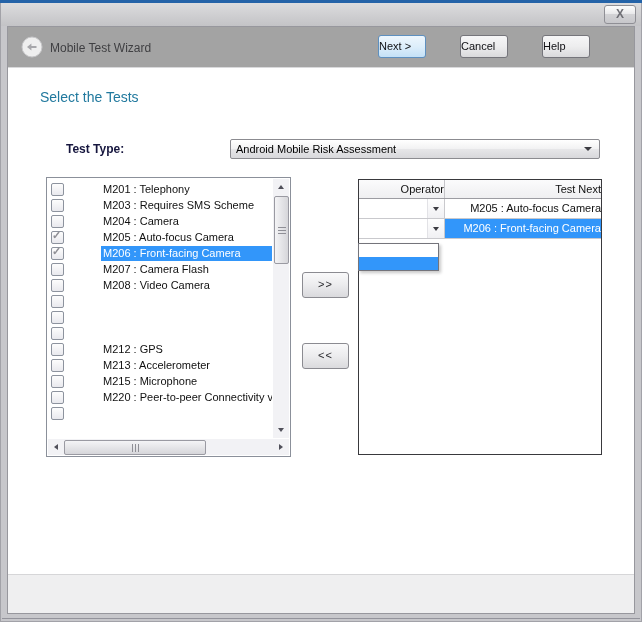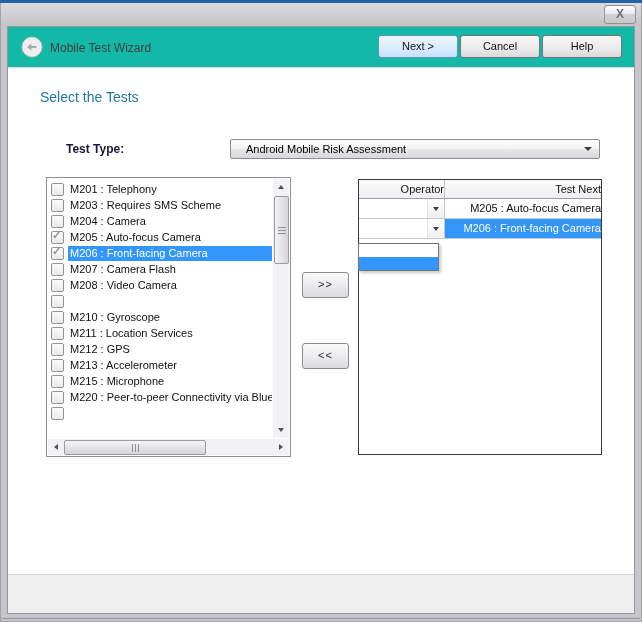--- a/index.html
+++ b/index.html
@@ -18,48 +18,48 @@
     background:linear-gradient(#fdfdfd,#e9e9eb 45%,#d2d2d5 50%,#c7c7cb);
     color:#6f6f75;font-weight:bold;font-size:12px;line-height:16px;text-align:center;
     cursor:default;}
   .frame-bottom{position:absolute;left:2px;right:2px;bottom:3px;height:1px;background:#93939b;}
 
   .dialog{position:absolute;left:7px;top:26px;width:626px;height:586px;
     border:1px solid #97979d;background:#ffffff;}
 
   
   .dlg-header{position:absolute;left:0;top:0;width:100%;height:40px;
-    background:#14b8a6;border-bottom:1px solid #d9d9db;}
+    background:#a3a3a3;border-bottom:1px solid #d9d9db;}
   .back-btn{position:absolute;left:13px;top:9px;width:22px;height:22px;}
   .dlg-title{position:absolute;left:42px;top:14px;font-size:12px;color:#3f3f42;}
 
   .page-heading{position:absolute;left:32px;top:62px;font-size:14px;color:#21799e;}
 
   .tt-label{position:absolute;left:58px;top:115px;font-size:12px;font-weight:bold;color:#16163e;}
   .tt-combo{position:absolute;left:222px;top:112px;width:370px;height:20px;
     border:1px solid #8b8b90;border-radius:2px;box-sizing:border-box;
     background:linear-gradient(#ffffff,#f2f2f3 48%,#e6e6e8 52%,#d8d8db);
-    font-size:11px;line-height:18px;padding-left:15px;color:#000;}
+    font-size:11px;line-height:18px;padding-left:5px;color:#000;}
   .tt-combo .tri-dn{position:absolute;right:7px;top:7px;}
 
   
   .tri-dn{width:0;height:0;border-left:4px solid transparent;border-right:4px solid transparent;border-top:4px solid #3c3c42;}
   .tri-dn.sm{border-left-width:3px;border-right-width:3px;border-top-width:4px;}
   .tri-up{width:0;height:0;border-left:3px solid transparent;border-right:3px solid transparent;border-bottom:4px solid #50505a;}
   .tri-d2{width:0;height:0;border-left:3px solid transparent;border-right:3px solid transparent;border-top:4px solid #50505a;}
   .tri-l{width:0;height:0;border-top:3px solid transparent;border-bottom:3px solid transparent;border-right:4px solid #50505a;}
   .tri-r{width:0;height:0;border-top:3px solid transparent;border-bottom:3px solid transparent;border-left:4px solid #50505a;}
 
   
   .listbox{position:absolute;left:38px;top:150px;width:243px;height:278px;
     border:1px solid #8b909a;background:#fff;box-sizing:content-box;}
   .list-items{position:absolute;left:1px;top:1px;right:18px;bottom:18px;
     overflow:hidden;padding-top:2px;}
   .list-row{height:16px;display:flex;align-items:center;white-space:nowrap;
-    font-size:11px;color:#101010;cursor:default;}
+    font-size:11px;color:#101010;cursor:default;gap:33px;}
   .cb{flex:none;width:11px;height:11px;margin:0 4px 0 3px;border:1px solid #8d939e;
     border-radius:2px;background:linear-gradient(#fdfdfd,#e9e9ee);position:relative;}
   .list-row.checked .cb::after{content:"✓";position:absolute;left:0px;top:-3px;
     font-size:11px;font-weight:bold;color:#909096;}
   .list-row .lbl{flex:1;line-height:15px;padding:0 3px 0 2px;}
   .list-row.selected .lbl{background:#3296fa;color:#fff;}
 
   
   .vsb{position:absolute;top:1px;right:1px;width:16px;height:259px;background:#f2f2f5;}
   .hsb{position:absolute;left:1px;bottom:1px;right:1px;height:16px;background:#f2f2f5;}
@@ -102,23 +102,23 @@
   
   .op-popup{position:absolute;left:350px;top:216px;width:79px;
     border:1px solid #74747b;background:#fff;font-size:11px;
     box-shadow:2px 2px 3px rgba(0,0,0,0.22);}
   .op-item{height:13px;line-height:13px;padding-left:3px;color:#101010;cursor:default;}
   .op-item.selected{background:#3296fa;color:#fff;}
 
   
   .dlg-footer{position:absolute;left:0;right:0;bottom:0;height:38px;
     background:#efeff0;border-top:1px solid #d6d6d8;}
-  .btn{position:absolute;top:8px;width:80px;height:23px;border:1px solid #75757b;border-radius:3px;
+  .btn{position:absolute;top:8px;width:48px;height:23px;border:1px solid #75757b;border-radius:3px;
     box-sizing:border-box;background:linear-gradient(#f6f6f7,#ededee 50%,#dadadc);
-    font-size:11px;color:#101014;text-align:center;line-height:20px;cursor:default;}
+    font-size:11px;color:#101014;line-height:20px;cursor:default;}
   .btn.next{left:370px;border-color:#5e90c0;
     background:linear-gradient(#edf6fd,#ddeefb 50%,#c4e1f7);}
   .btn.cancel{left:452px;}
   .btn.help{left:534px;}
 </style>
 </head>
 <body>
 
 <div class="screen">
 
@@ -179,25 +179,23 @@
           </div>
           <div class="list-row">
             <span class="cb"></span>
             <span class="lbl">M208 : Video Camera</span>
           </div>
           <div class="list-row">
             <span class="cb"></span>
           </div>
           <div class="list-row">
             <span class="cb"></span>
-            <span class="lbl">M210 : Gyroscope</span>
-          </div>
-          <div class="list-row">
-            <span class="cb"></span>
-            <span class="lbl">M211 : Location Services</span>
+          </div>
+          <div class="list-row">
+            <span class="cb"></span>
           </div>
           <div class="list-row">
             <span class="cb"></span>
             <span class="lbl">M212 : GPS</span>
           </div>
           <div class="list-row">
             <span class="cb"></span>
             <span class="lbl">M213 : Accelerometer</span>
           </div>
           <div class="list-row">

